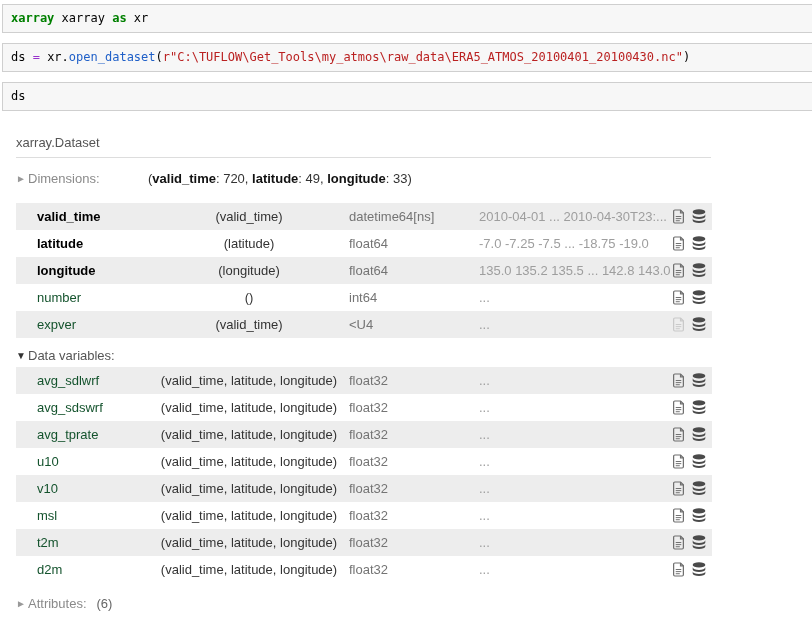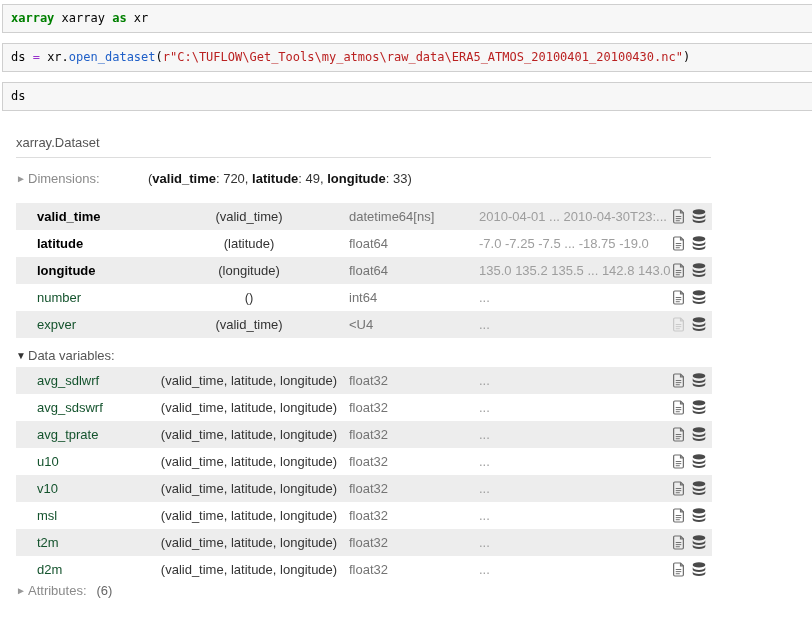--- a/index.html
+++ b/index.html
@@ -38,21 +38,21 @@
   .xr-obj-type{ color:#555; }
   .xr-divider{
     width:695px; height:0;
     border-bottom:1px solid #dddddd;
     margin-top:7px;
   }
   .xr-section{ display:grid; grid-template-columns:132px auto; align-items:start; }
   .sec-dimensions{ margin-top:13px; }
   .sec-coordinates{ margin-top:17px; }
   .sec-datavars{ margin-top:10px; }
-  .sec-attributes{ }
+  .sec-attributes{ margin-top:13px; }
   .sec-header{ cursor:pointer; white-space:nowrap; }
   .sec-header .caret{
     display:inline-block; font-size:10px; width:12px;
     transform:translateY(-1px);
   }
   .sec-header.collapsed{ color:#8a8a8a; }
   .sec-header.collapsed .caret{ color:#999; }
   .sec-header.expanded{ color:#555; }
   .sec-header.expanded .caret{ color:#333; }
   .dims-summary{ color:#333; }

